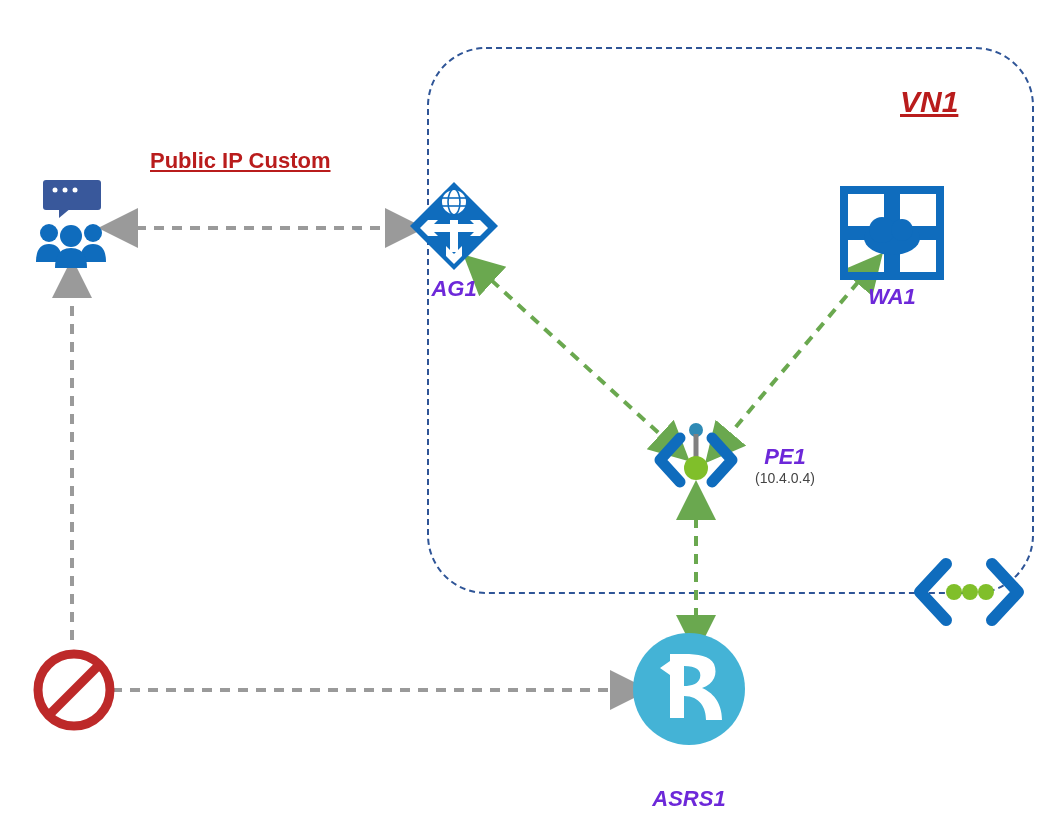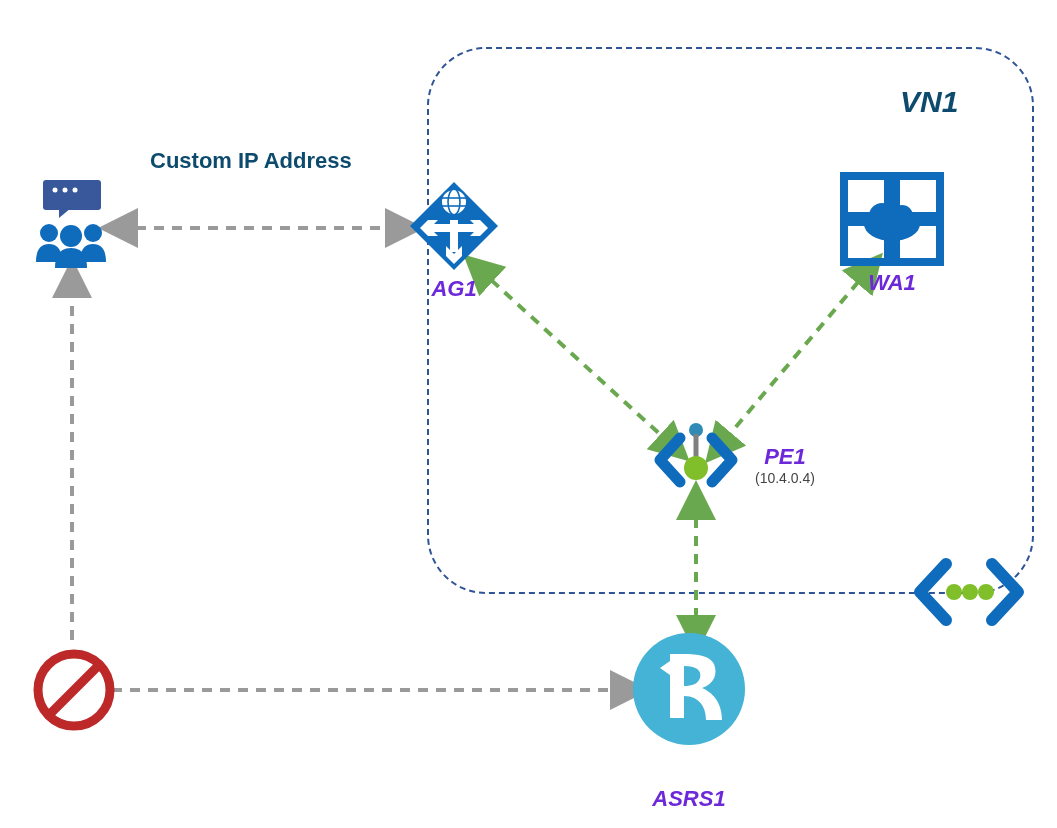--- a/index.html
+++ b/index.html
@@ -24,24 +24,25 @@
       margin-top: 4px;
     }
     .sublabel {
       font-size: 14px;
       color: #444;
     }
     .connector-label {
       position: absolute;
       font-size: 22px;
       font-weight: 600;
-      color: #0c4a6e;
+      color: #b91c1c;
       text-align: center;
       line-height: 1.2;
       white-space: nowrap;
+      text-decoration: underline;
     }
     .pe-label-block {
       position: absolute;
       text-align: center;
     }
     svg.overlay {
       position: absolute;
       top: 0; left: 0;
       width: 1057px;
       height: 828px;
@@ -78,21 +79,21 @@
   <line x1="478" y1="268" x2="675" y2="448" stroke="#6aa84f" stroke-width="4" stroke-dasharray="10 8" marker-start="url(#arrow-green-start)" marker-end="url(#arrow-green)"></line>
 
   <line x1="870" y1="268" x2="718" y2="448" stroke="#6aa84f" stroke-width="4" stroke-dasharray="10 8" marker-start="url(#arrow-green-start)" marker-end="url(#arrow-green)"></line>
 
   <line x1="696" y1="500" x2="696" y2="635" stroke="#6aa84f" stroke-width="4" stroke-dasharray="10 8" marker-start="url(#arrow-green-start)" marker-end="url(#arrow-green)"></line>
 </svg>
 
 <div class="connector-label" style="left:900px; top:84px; font-size:30px; font-style:italic; font-weight:700;">VN1</div>
 
 <div class="connector-label" style="left:150px; top:148px;">
-  <div>Custom IP Address</div>
+  <div>Public IP Custom</div>
 </div>
 
 <div class="node" style="left:29px; top:178px;">
   <svg width="85" height="90" viewBox="0 0 85 90">
     <rect x="14" y="2" width="58" height="30" rx="3" fill="#39589b"></rect>
     <circle cx="26" cy="12" r="2.5" fill="#fff"></circle>
     <circle cx="36" cy="12" r="2.5" fill="#fff"></circle>
     <circle cx="46" cy="12" r="2.5" fill="#fff"></circle>
     <polygon points="30,30 42,30 30,40" fill="#39589b"></polygon>
 
@@ -117,21 +118,21 @@
 
     <circle cx="46" cy="22" r="13" fill="#fff"></circle>
     <circle cx="46" cy="22" r="13" fill="none" stroke="#0f6cbd" stroke-width="2"></circle>
     <ellipse cx="46" cy="22" rx="6" ry="13" fill="none" stroke="#0f6cbd" stroke-width="1.6"></ellipse>
     <line x1="34" y1="18" x2="58" y2="18" stroke="#0f6cbd" stroke-width="1.6"></line>
     <line x1="34" y1="26" x2="58" y2="26" stroke="#0f6cbd" stroke-width="1.6"></line>
   </svg>
   <div class="label">AG1</div>
 </div>
 
-<div class="node" style="left:840px; top:172px;">
+<div class="node" style="left:840px; top:186px;">
   <svg width="104" height="94" viewBox="0 0 104 94">
     <rect x="4" y="4" width="44" height="40" fill="none" stroke="#0f6cbd" stroke-width="8"></rect>
     <rect x="56" y="4" width="44" height="40" fill="none" stroke="#0f6cbd" stroke-width="8"></rect>
     <rect x="4" y="50" width="44" height="40" fill="none" stroke="#0f6cbd" stroke-width="8"></rect>
     <rect x="56" y="50" width="44" height="40" fill="none" stroke="#0f6cbd" stroke-width="8"></rect>
 
     <ellipse cx="52" cy="52" rx="28" ry="17" fill="#0f6cbd"></ellipse>
     <circle cx="42" cy="44" r="13" fill="#0f6cbd"></circle>
     <circle cx="62" cy="44" r="11" fill="#0f6cbd"></circle>
   </svg>

